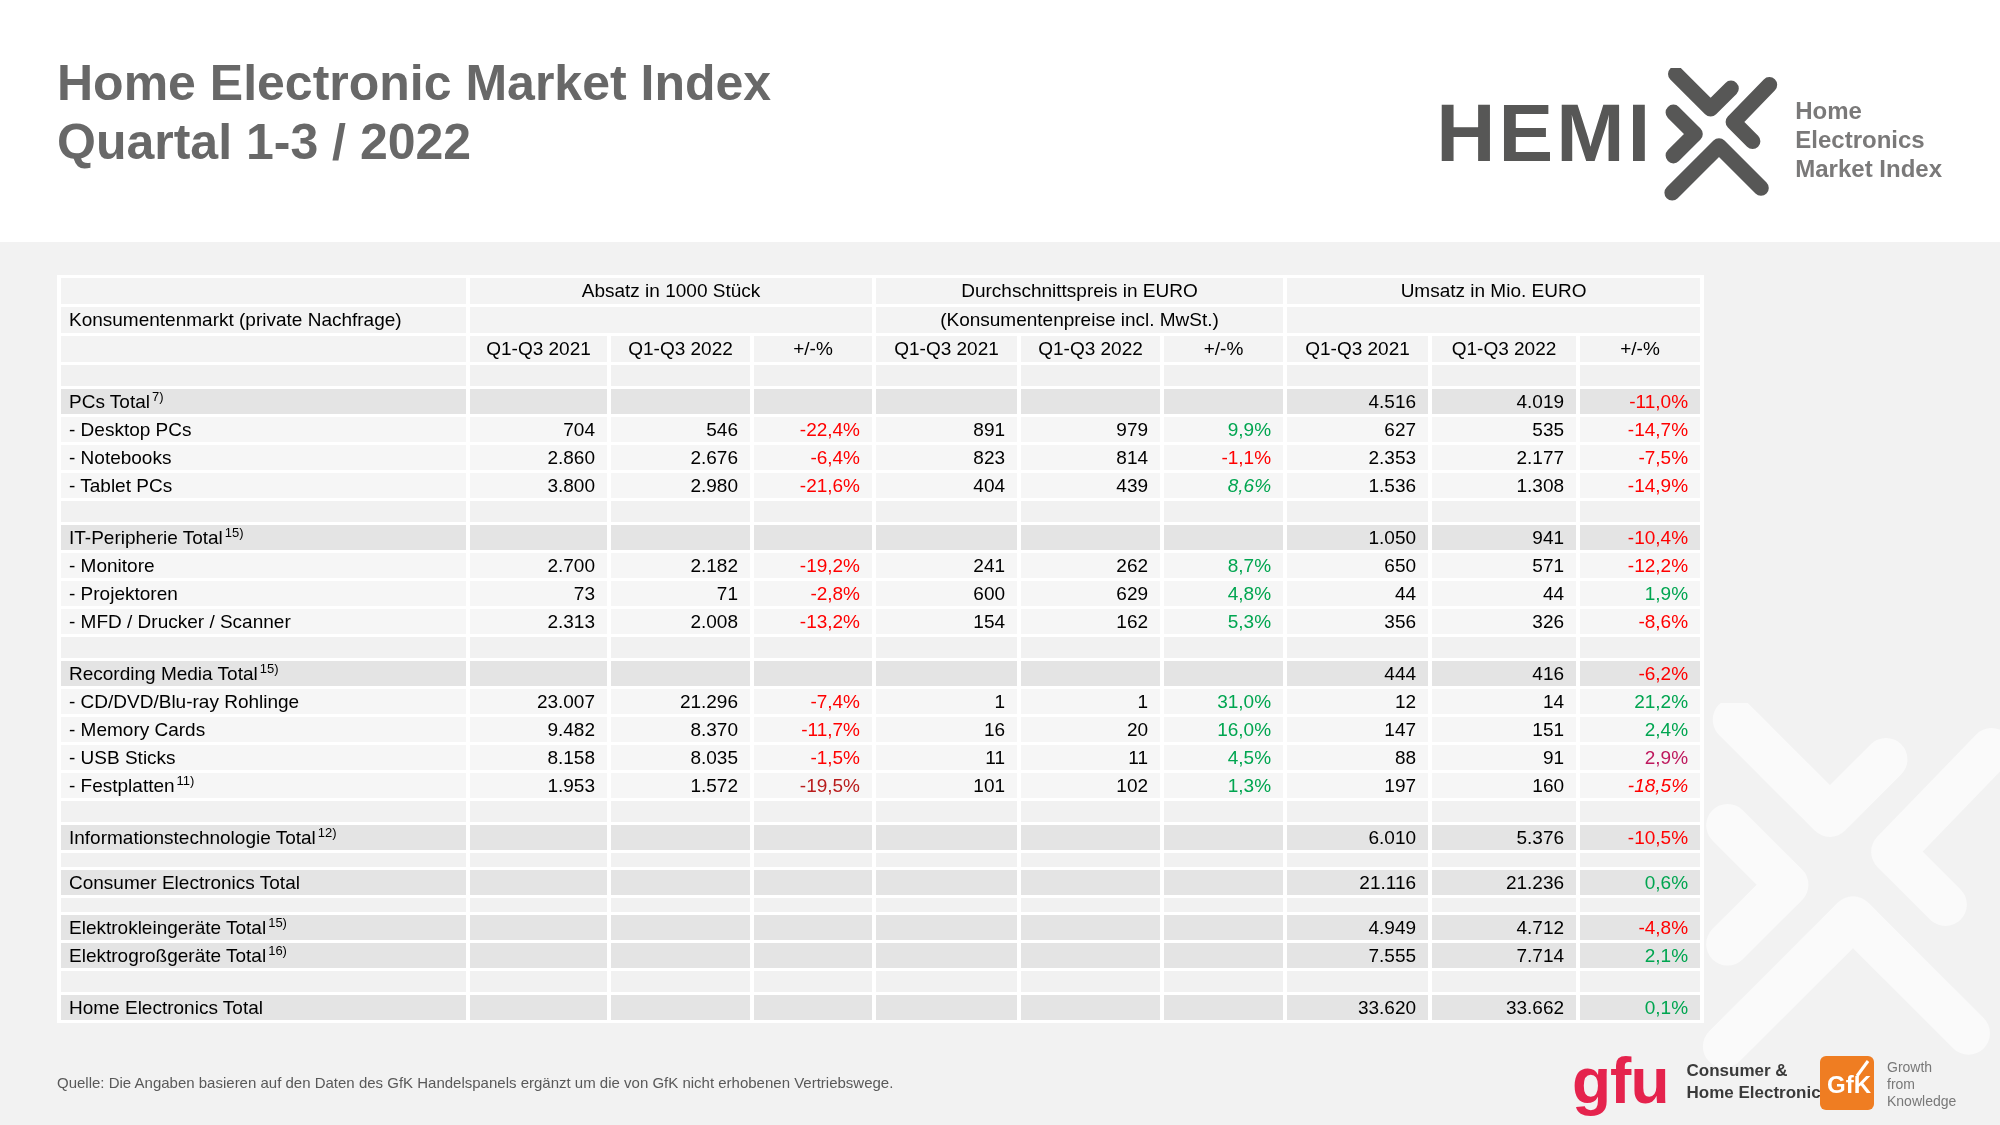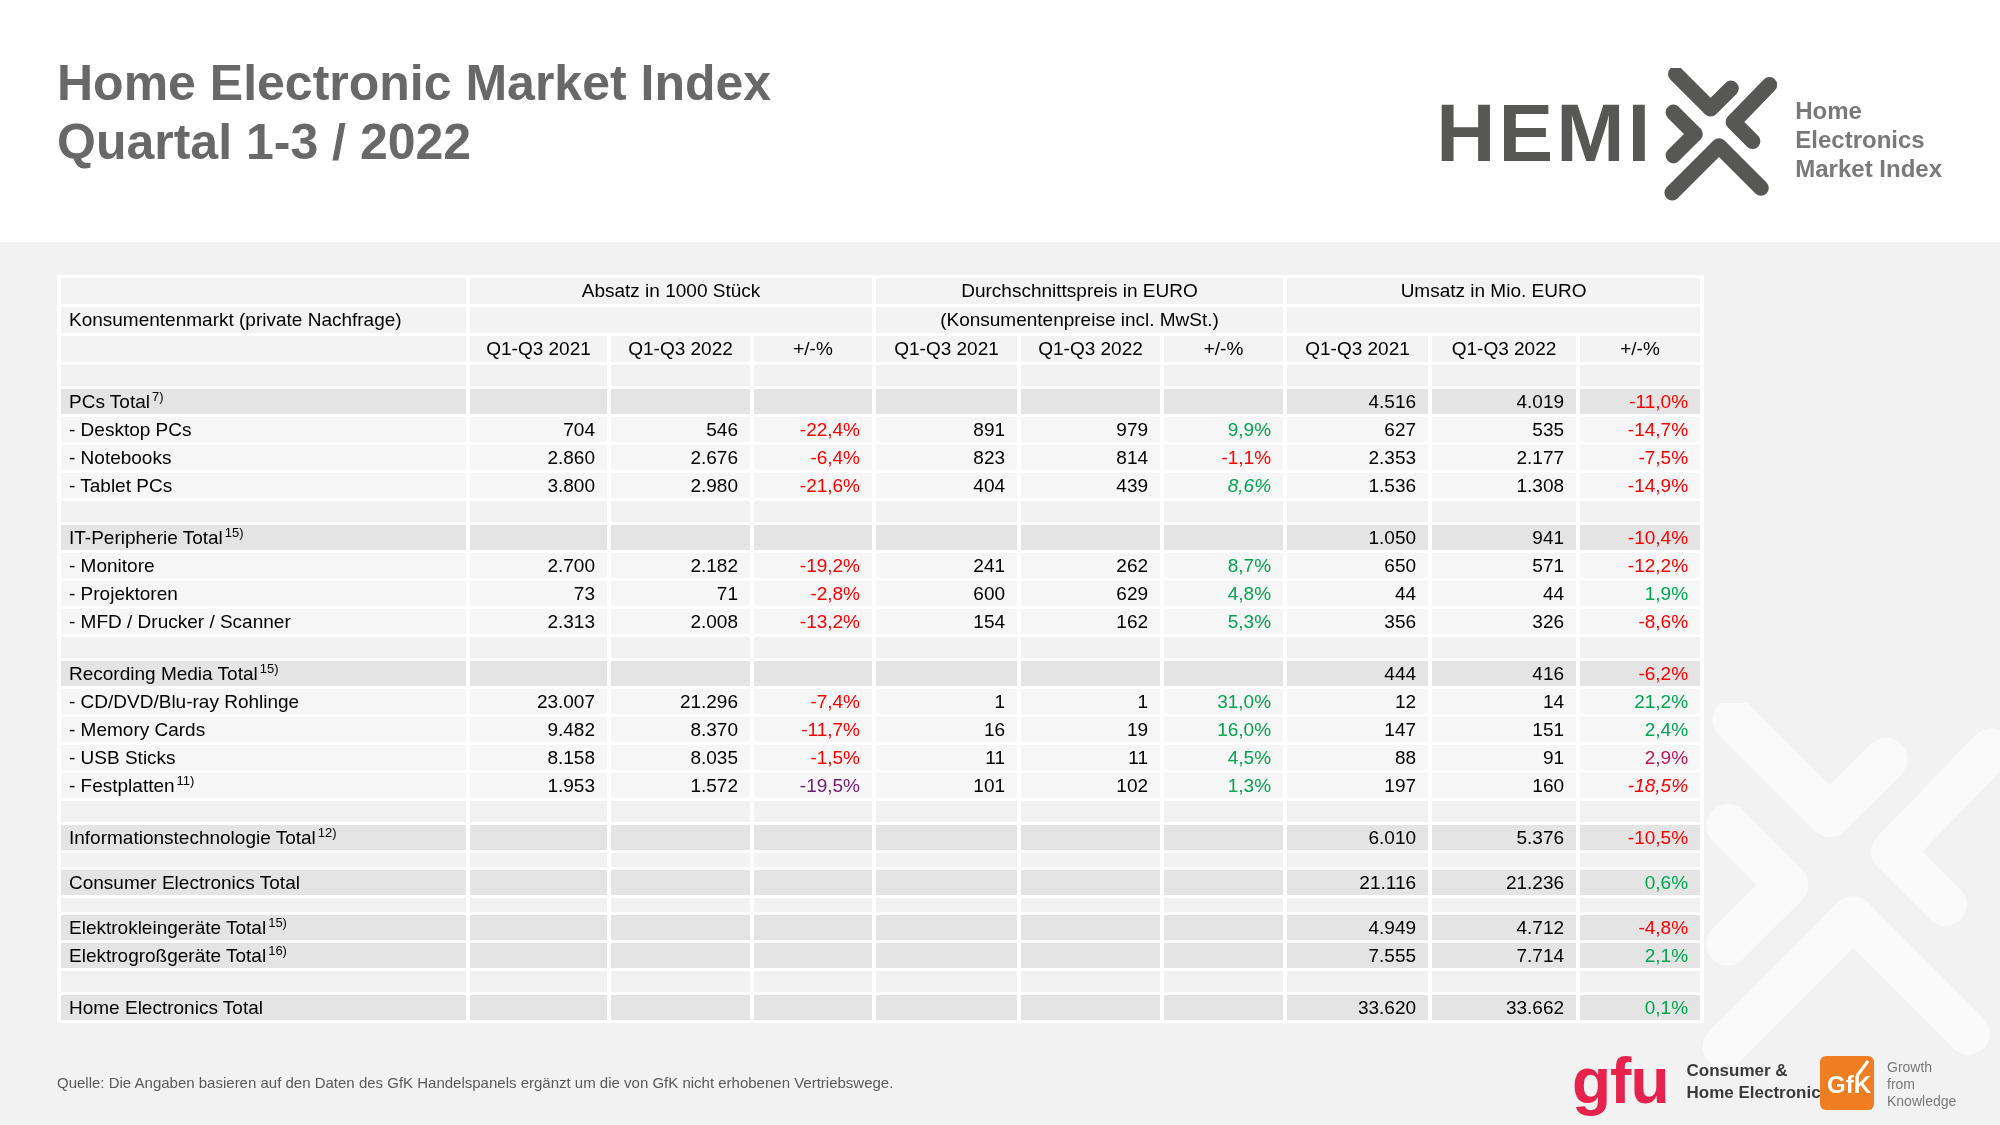--- a/index.html
+++ b/index.html
@@ -296,21 +296,21 @@
           <td class="num">12</td>
           <td class="num">14</td>
           <td class="num pos" style="color: rgb(0, 165, 80);">21,2%</td>
         </tr>
         <tr class="item">
           <td class="lbl">- Memory Cards</td>
           <td class="num">9.482</td>
           <td class="num">8.370</td>
           <td class="num neg" style="color: rgb(255, 0, 0);">-11,7%</td>
           <td class="num">16</td>
-          <td class="num">19</td>
+          <td class="num">20</td>
           <td class="num pos" style="color: rgb(0, 165, 80);">16,0%</td>
           <td class="num">147</td>
           <td class="num">151</td>
           <td class="num pos" style="color: rgb(0, 165, 80);">2,4%</td>
         </tr>
         <tr class="item">
           <td class="lbl">- USB Sticks</td>
           <td class="num">8.158</td>
           <td class="num">8.035</td>
           <td class="num neg" style="color: rgb(255, 0, 0);">-1,5%</td>
@@ -318,21 +318,21 @@
           <td class="num">11</td>
           <td class="num pos" style="color: rgb(0, 165, 80);">4,5%</td>
           <td class="num">88</td>
           <td class="num">91</td>
           <td class="num pos" style="color: #be185d;">2,9%</td>
         </tr>
         <tr class="item">
           <td class="lbl">- Festplatten<sup>11)</sup></td>
           <td class="num">1.953</td>
           <td class="num">1.572</td>
-          <td class="num neg" style="color: #701a75;">-19,5%</td>
+          <td class="num neg" style="color: #b91c1c;">-19,5%</td>
           <td class="num">101</td>
           <td class="num">102</td>
           <td class="num pos" style="color: rgb(0, 165, 80);">1,3%</td>
           <td class="num">197</td>
           <td class="num">160</td>
           <td class="num neg" style="color: rgb(255, 0, 0); font-style: italic;">-18,5%</td>
         </tr>
         <tr class="spacer">
           <td class="lbl"></td>
           <td></td>

